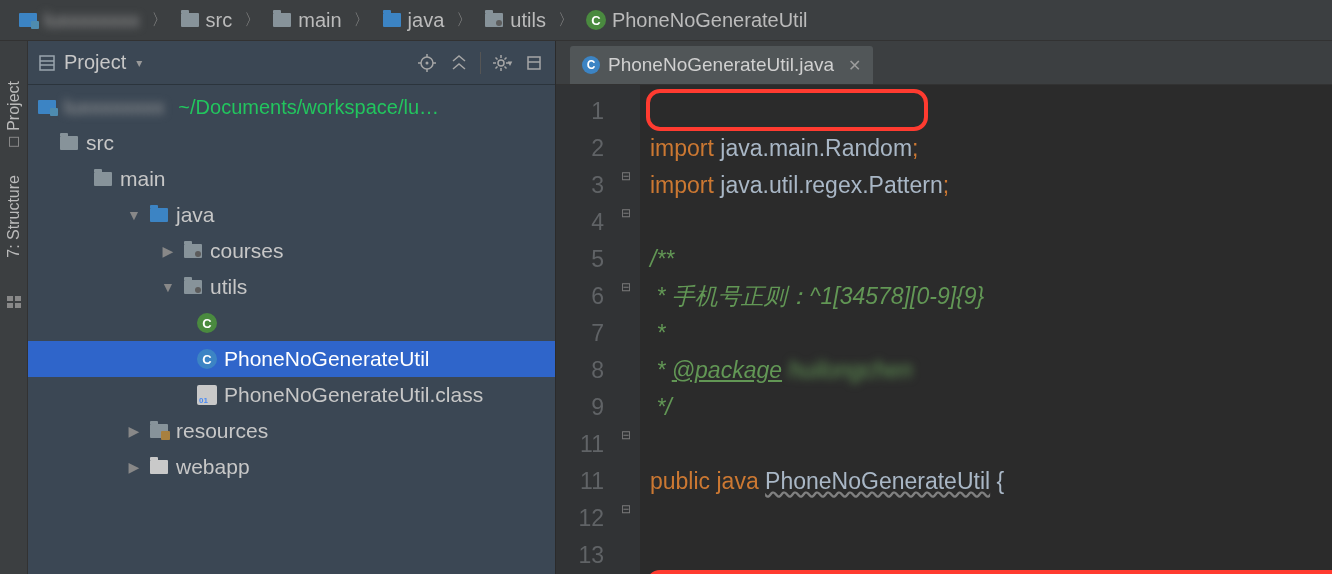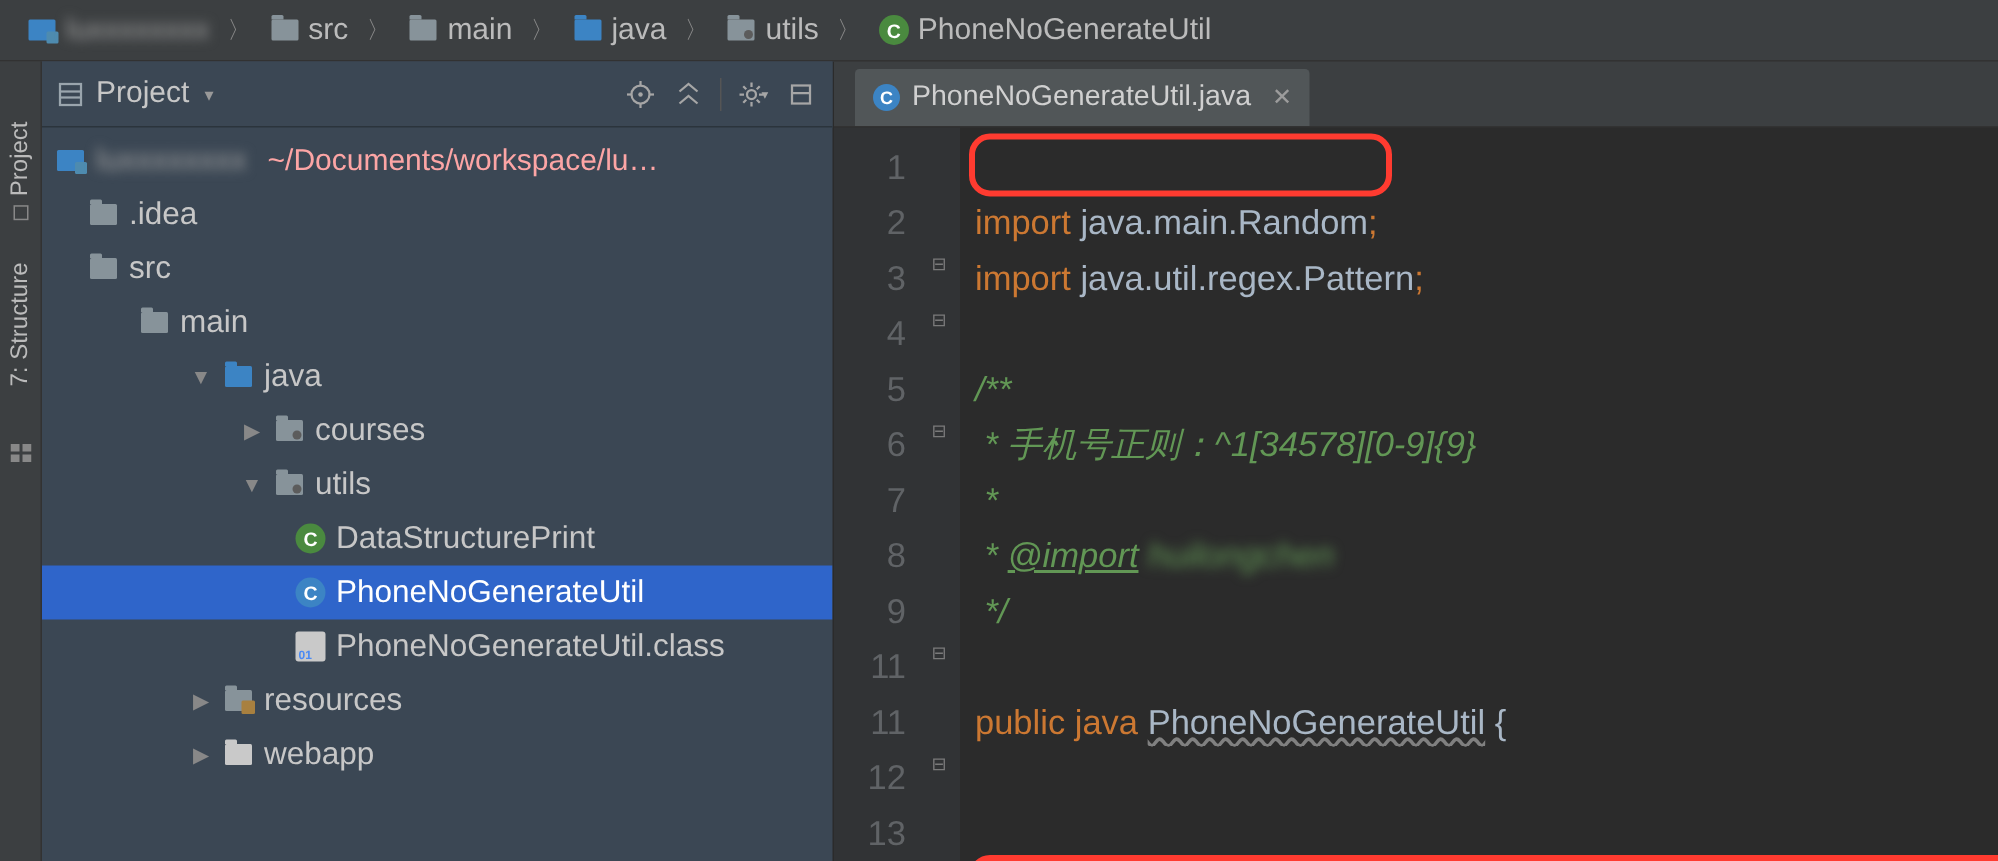--- a/index.html
+++ b/index.html
@@ -41,21 +41,21 @@
 .proj-header .title { display:flex; align-items:center; gap:8px; font-size:20px; color:#c7c7c7;}
 .proj-header .spacer{flex:1;}
 .proj-header .tool-icon{ width:22px;height:22px; display:flex;align-items:center;justify-content:center; color:#a6a6a6; cursor:pointer;}
 .proj-header .dropdown-arrow{ color:#999; font-size:12px; margin-left:2px;}
 
 .tree { flex:1; overflow:auto; padding:4px 0; font-size:21px; color:#c7c7c7;}
 .tree-row { display:flex; align-items:center; height:36px; padding-left:8px; gap:6px; white-space:nowrap; cursor:pointer;}
 .tree-row.selected{ background:#2f65ca; color:#ffffff;}
 .tree-row .expander{ width:16px; color:#888; font-size:14px; display:flex; justify-content:center;}
 .tree-row .t-icon{ width:22px; height:22px; display:flex;align-items:center;justify-content:center;}
-.tree-row .muted{ color:#fca5a5; margin-left:8px; font-size:20px;}
+.tree-row .muted{ color:#22c55e; margin-left:8px; font-size:20px;}
 .tree-row.indent-1{ padding-left:30px;}
 .tree-row.indent-2{ padding-left:64px;}
 .tree-row.indent-3{ padding-left:98px;}
 .tree-row.indent-4{ padding-left:132px;}
 .tree-row.indent-5{ padding-left:168px;}
 .class-file-icon{ width:20px;height:20px;background:#c9c9c9;border-radius:2px;position:relative;}
 .class-file-icon::after{content:"01";position:absolute;left:2px;bottom:0;font-size:8px;color:#4a8af4;font-weight:bold;}
 .white-folder{width:18px;height:14px;background:#c9c9c9;border-radius:1px;position:relative;}
 .white-folder::before{content:"";position:absolute;top:-3px;left:0;width:8px;height:3px;background:#c9c9c9;border-radius:1px 1px 0 0;}
 .res-folder{width:18px;height:14px;background:#87939a;border-radius:1px;position:relative;}
@@ -200,26 +200,20 @@
           <span class="t-icon">
               <span class="module-icon"></span>
             </span>
           <span class="blur-text">luxxxxxxxx</span>
           <span class="muted">~/Documents/workspace/lu…</span>
         </div>
         <div class="tree-row indent-1">
           <span class="t-icon">
               <span class="folder-icon"></span>
             </span>
-          <span>.idea</span>
-        </div>
-        <div class="tree-row indent-1">
-          <span class="t-icon">
-              <span class="folder-icon"></span>
-            </span>
           <span>src</span>
         </div>
         <div class="tree-row indent-2">
           <span class="t-icon">
               <span class="folder-icon"></span>
             </span>
           <span>main</span>
         </div>
         <div class="tree-row indent-3">
           <span class="expander">▼</span>
@@ -239,21 +233,20 @@
           <span class="expander">▼</span>
           <span class="t-icon">
               <span class="pkg-icon"></span>
             </span>
           <span>utils</span>
         </div>
         <div class="tree-row indent-5">
           <span class="t-icon">
               <span class="class-icon">C</span>
             </span>
-          <span>DataStructurePrint</span>
         </div>
         <div class="tree-row indent-5 selected">
           <span class="t-icon">
               <span class="class-icon blue">C</span>
             </span>
           <span>PhoneNoGenerateUtil</span>
         </div>
         <div class="tree-row indent-5">
           <span class="t-icon">
               <span class="class-file-icon"></span>
@@ -313,21 +306,21 @@
         <div class="code">
           <div class="highlight-red hl1"></div>
           <div class="highlight-red hl2"></div>
           <div class="line"></div>
           <div class="line"><span class="kw">import</span> <span>java.main.Random</span><span class="semi">;</span></div>
           <div class="line"><span class="kw">import</span> <span>java.util.regex.Pattern</span><span class="semi">;</span></div>
           <div class="line"></div>
           <div class="line"><span class="comment">/**</span></div>
           <div class="line"><span class="comment"> * 手机号正则：^1[34578][0-9]{9}</span></div>
           <div class="line"><span class="comment"> *</span></div>
-          <div class="line"><span class="comment"> * </span><span class="doc-tag">@import</span> <span class="comment blur-text">huilongchen</span></div>
+          <div class="line"><span class="comment"> * </span><span class="doc-tag">@package</span> <span class="comment blur-text">huilongchen</span></div>
           <div class="line"><span class="comment"> */</span></div>
           <div class="line"></div>
           <div class="line"><span class="kw">public</span> <span class="kw">java</span> <span class="wavy">PhoneNoGenerateUtil</span> <span>{</span></div>
           <div class="line"></div>
         </div>
       </div>
     </div>
 
   </div>
 </div>

